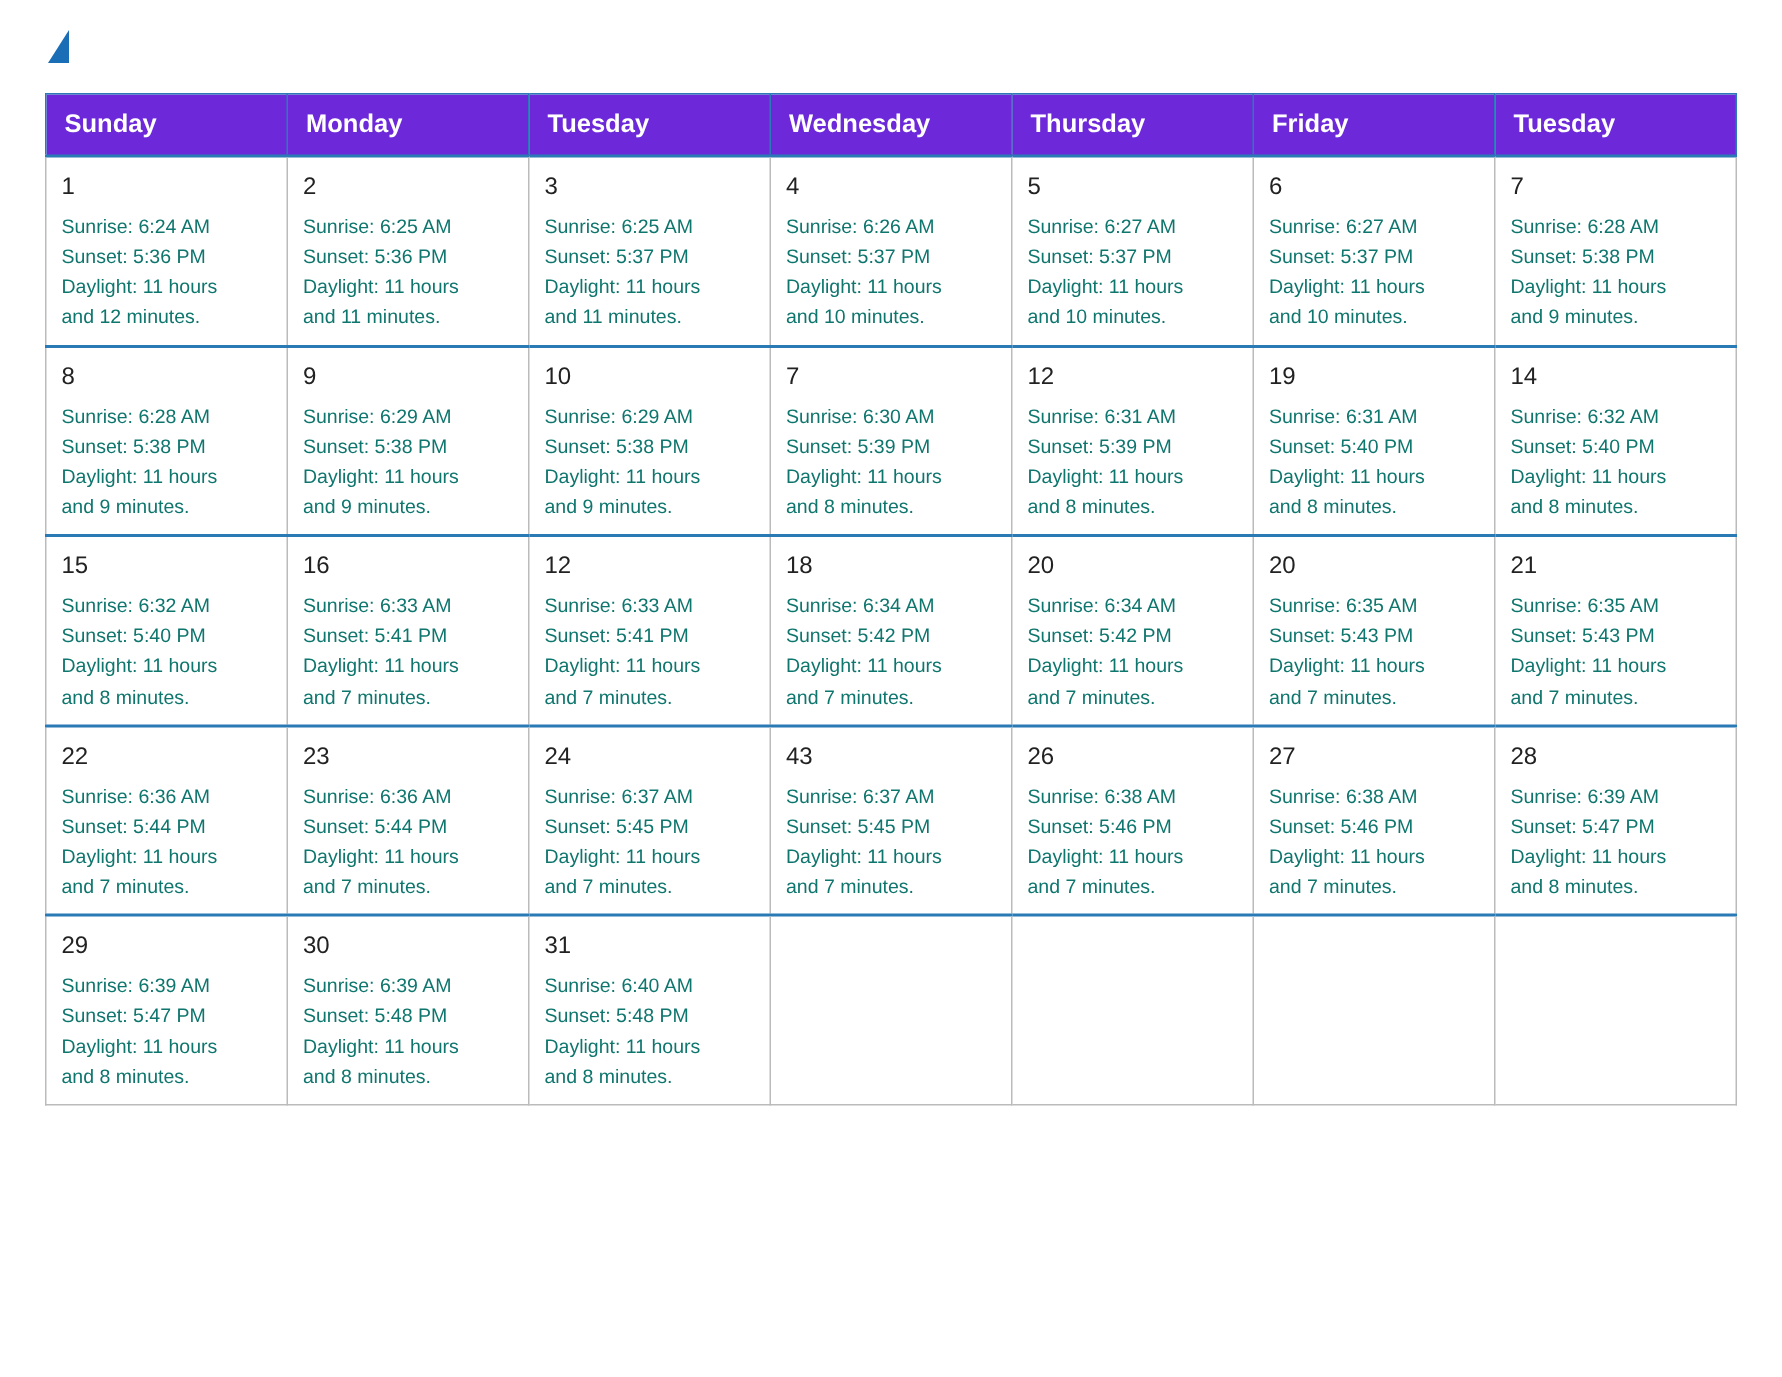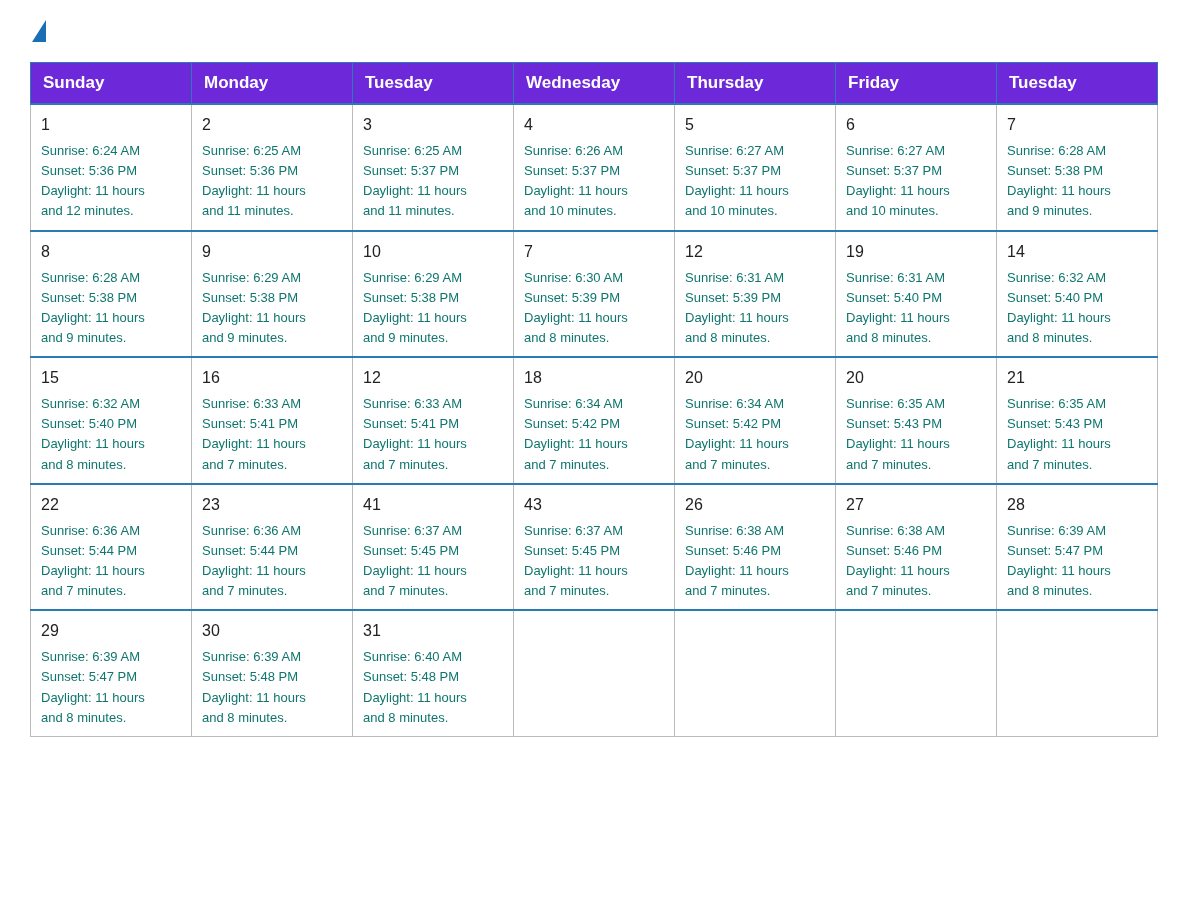--- a/index.html
+++ b/index.html
@@ -177,21 +177,21 @@
         <td><span class="day-number">20</span>
 <span class="day-info">Sunrise: 6:35 AM<br>Sunset: 5:43 PM<br>Daylight: 11 hours<br>and 7 minutes.</span></td>
         <td><span class="day-number">21</span>
 <span class="day-info">Sunrise: 6:35 AM<br>Sunset: 5:43 PM<br>Daylight: 11 hours<br>and 7 minutes.</span></td>
       </tr>
       <tr class="week-row">
         <td><span class="day-number">22</span>
 <span class="day-info">Sunrise: 6:36 AM<br>Sunset: 5:44 PM<br>Daylight: 11 hours<br>and 7 minutes.</span></td>
         <td><span class="day-number">23</span>
 <span class="day-info">Sunrise: 6:36 AM<br>Sunset: 5:44 PM<br>Daylight: 11 hours<br>and 7 minutes.</span></td>
-        <td><span class="day-number">41</span>
+        <td><span class="day-number">24</span>
 <span class="day-info">Sunrise: 6:37 AM<br>Sunset: 5:45 PM<br>Daylight: 11 hours<br>and 7 minutes.</span></td>
         <td><span class="day-number">43</span>
 <span class="day-info">Sunrise: 6:37 AM<br>Sunset: 5:45 PM<br>Daylight: 11 hours<br>and 7 minutes.</span></td>
         <td><span class="day-number">26</span>
 <span class="day-info">Sunrise: 6:38 AM<br>Sunset: 5:46 PM<br>Daylight: 11 hours<br>and 7 minutes.</span></td>
         <td><span class="day-number">27</span>
 <span class="day-info">Sunrise: 6:38 AM<br>Sunset: 5:46 PM<br>Daylight: 11 hours<br>and 7 minutes.</span></td>
         <td><span class="day-number">28</span>
 <span class="day-info">Sunrise: 6:39 AM<br>Sunset: 5:47 PM<br>Daylight: 11 hours<br>and 8 minutes.</span></td>
       </tr>

